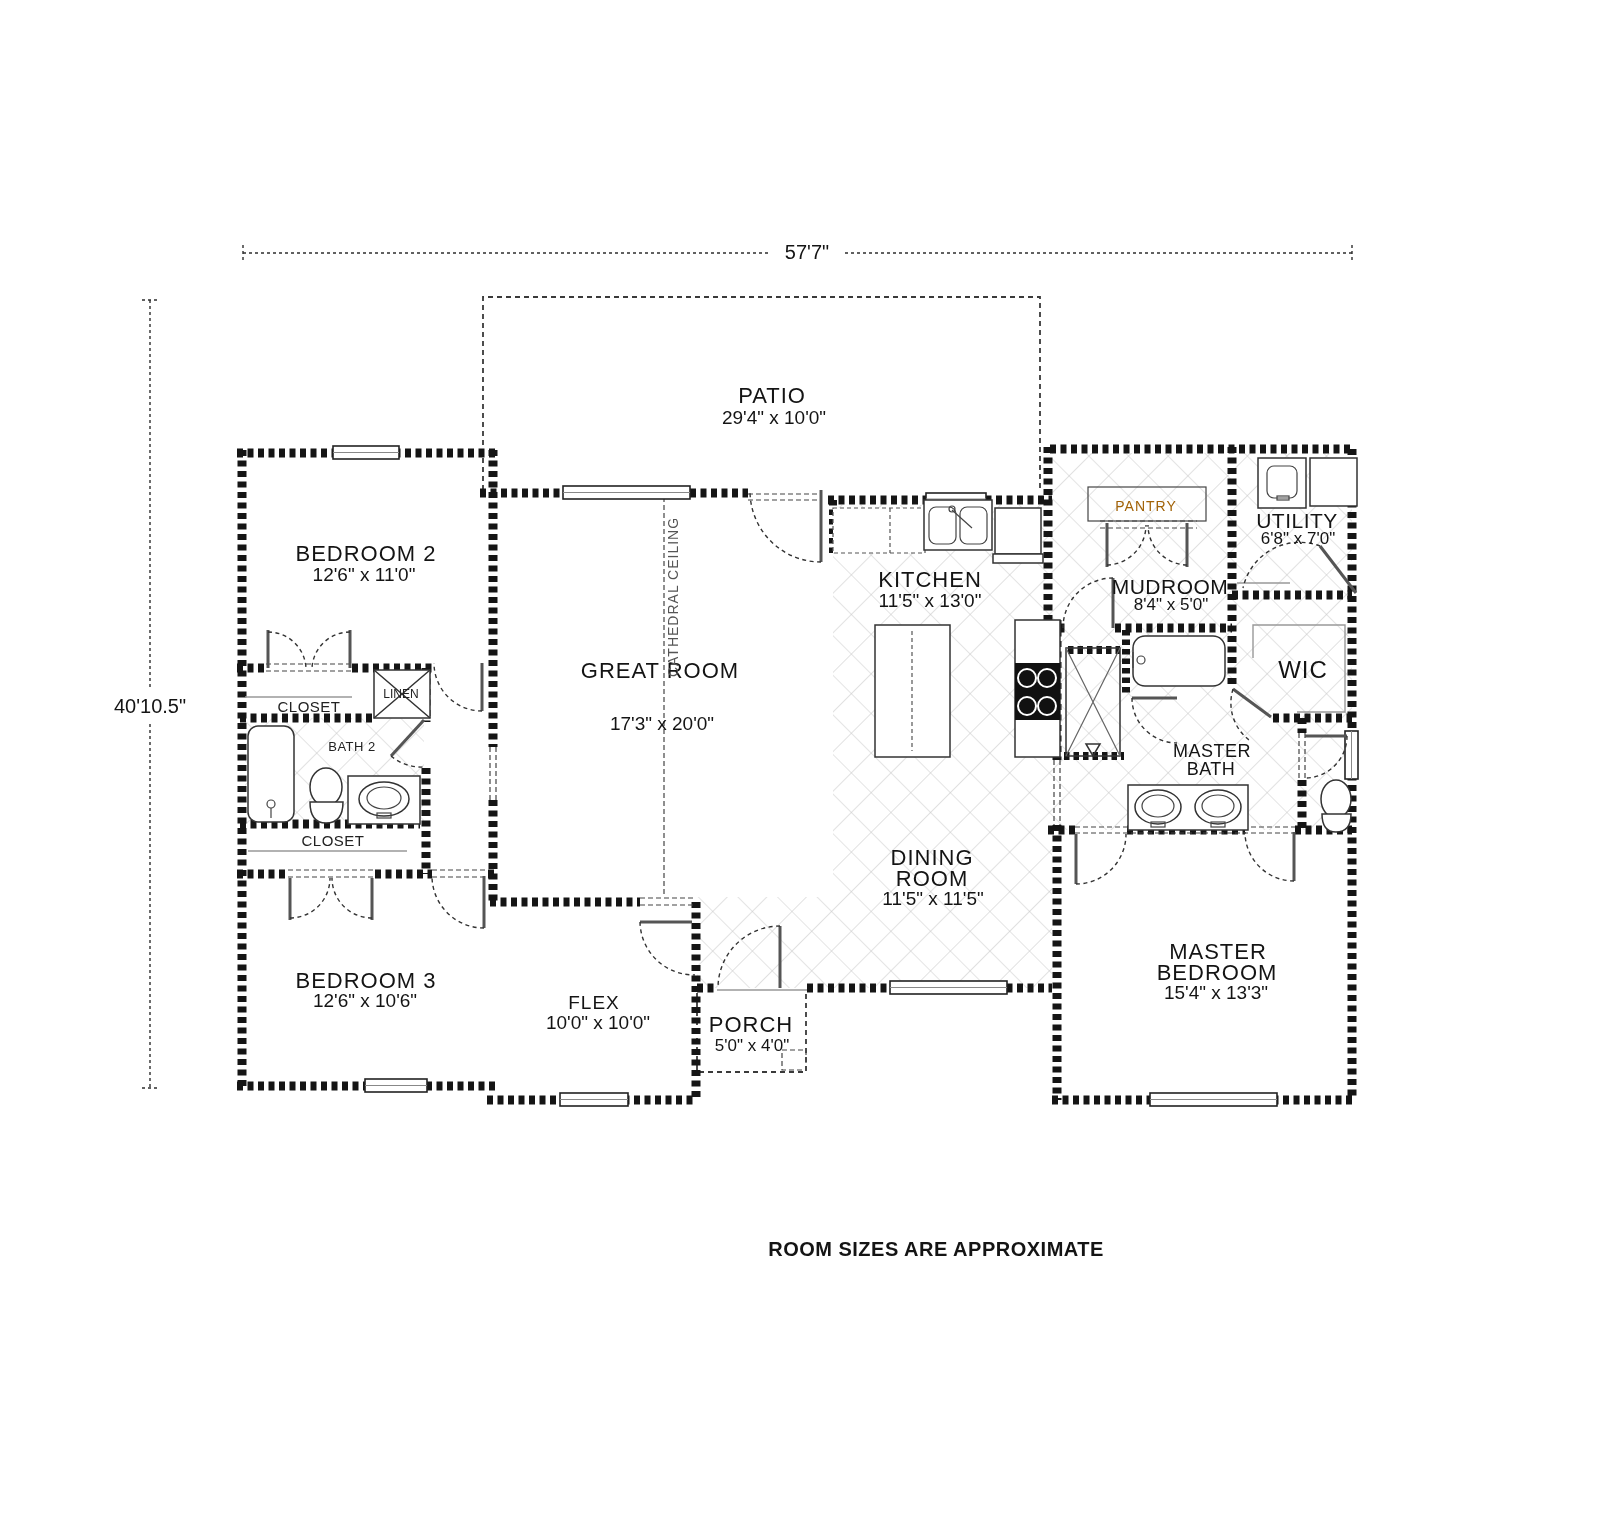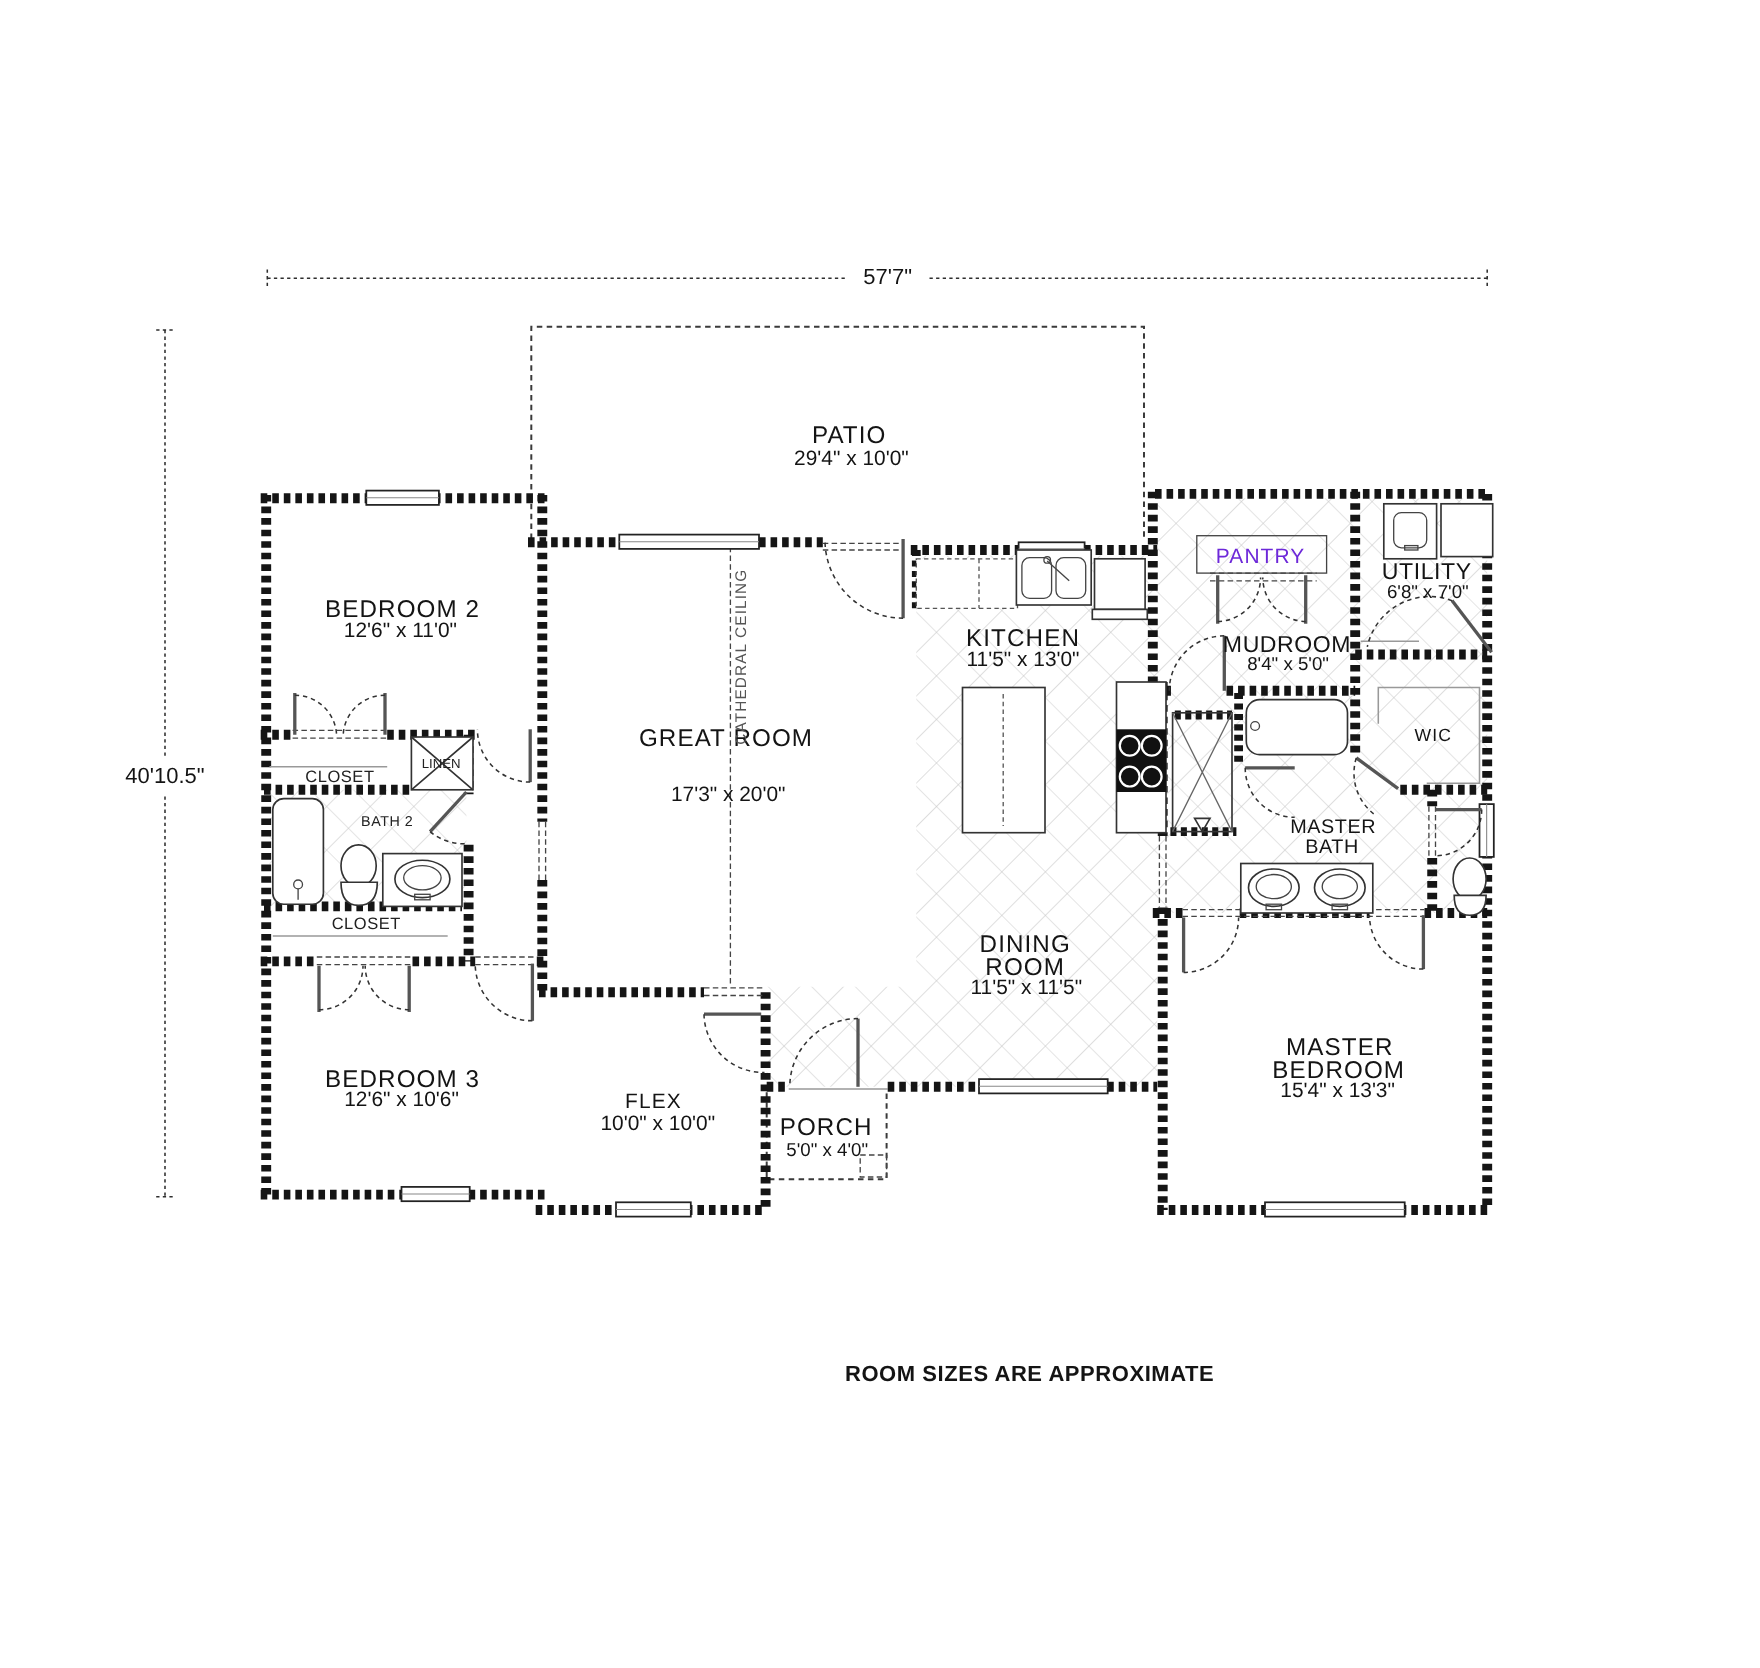--- a/index.html
+++ b/index.html
@@ -23,25 +23,25 @@
   .winr{fill:#fff;stroke:#222;stroke-width:1.6;}
   .winl{stroke:#888;stroke-width:1;fill:none;}
   .hatch{fill:url(#tile);stroke:none;}
   
   .lbl{position:absolute;transform:translate(-50%,-50%);white-space:nowrap;line-height:1;color:#141414;}
   .room{font-size:22px;letter-spacing:1px;}
   .big{font-size:19px;letter-spacing:1px;}
   .dims{font-size:19px;}
   .dims17{font-size:17px;}
   .med{font-size:21px;letter-spacing:0.5px;}
-  .med20{font-size:16px;letter-spacing:1px;}
+  .med20{font-size:24px;letter-spacing:1px;}
   .med18{font-size:18px;letter-spacing:0.5px;}
   .small{font-size:15px;letter-spacing:0.5px;color:#222;}
   .tiny{font-size:12px;color:#222;}
-  .pantry{font-size:19px;letter-spacing:1px;color:#6d28d9;}
+  .pantry{font-size:14px;letter-spacing:1px;color:#a16207;}
   .note{font-size:20px;font-weight:bold;letter-spacing:0.5px;}
   .dimlab{font-size:20px;background:#fff;padding:0 5px;}
   .vert{transform:translate(-50%,-50%) rotate(-90deg);font-size:14px;color:#555;letter-spacing:1px;}
 </style>
 </head>
 <body>
 
 <div id="plan">
 
 <svg id="linework" width="1600" height="1516" viewBox="0 0 1600 1516">

